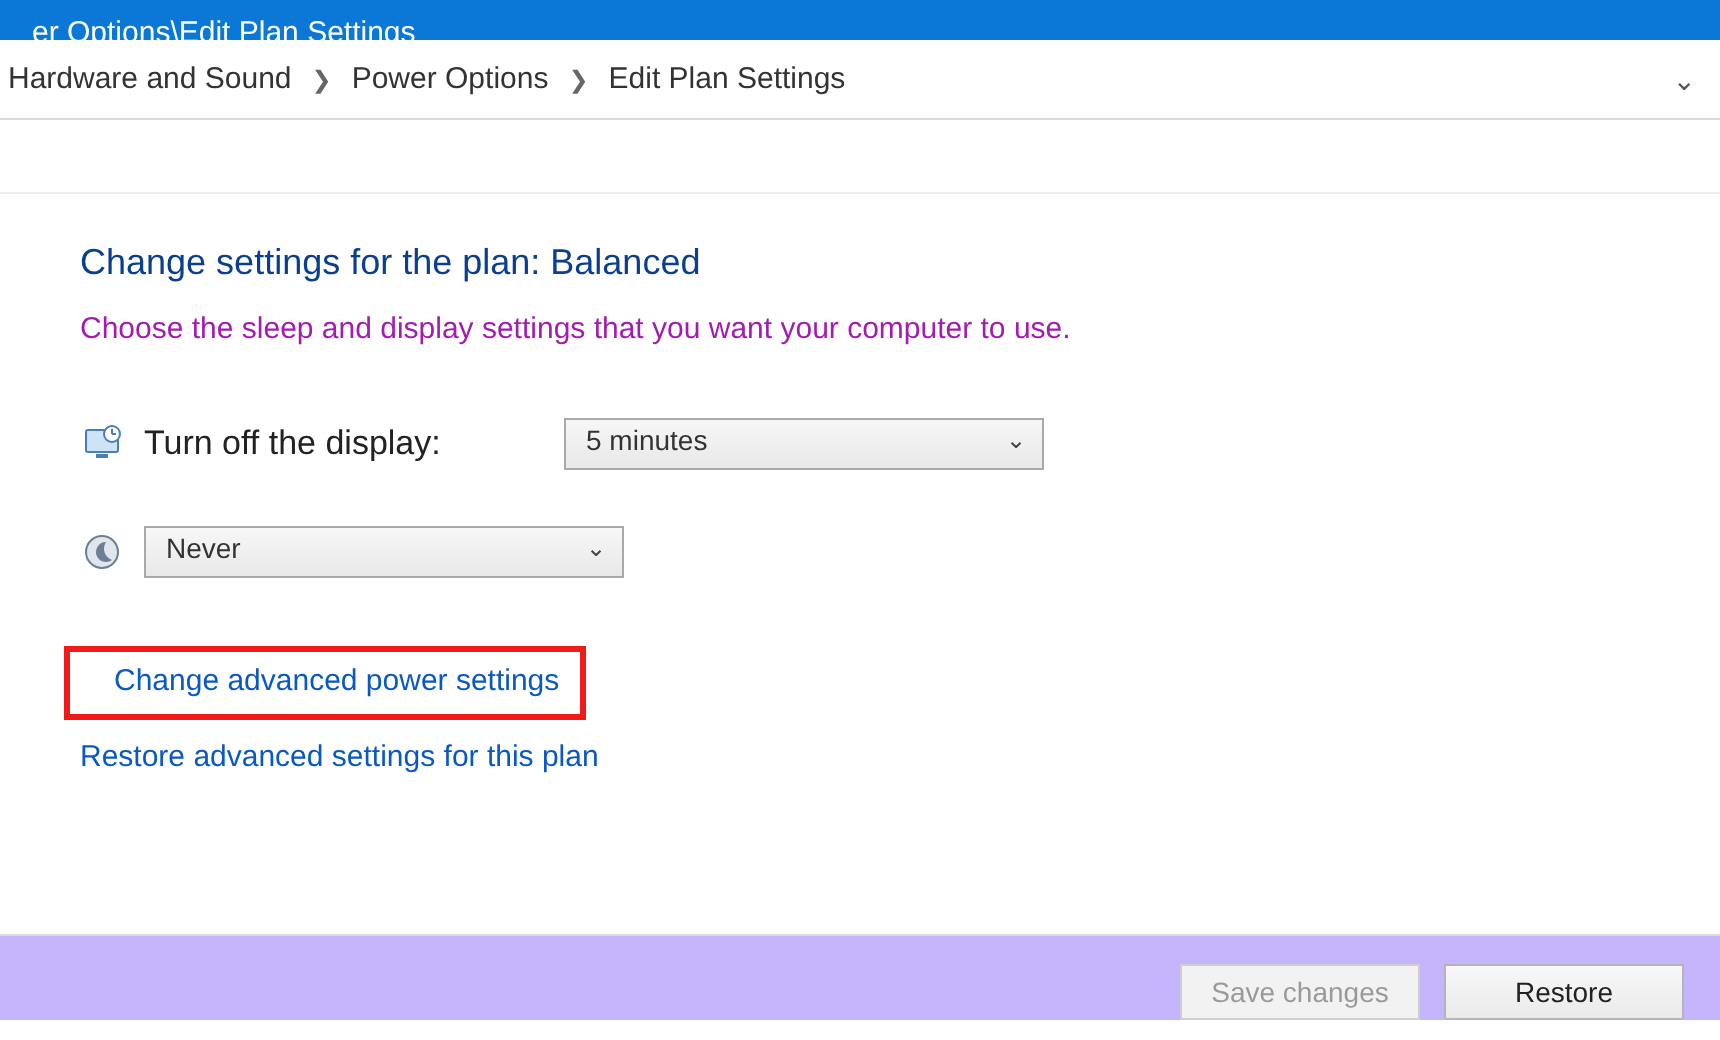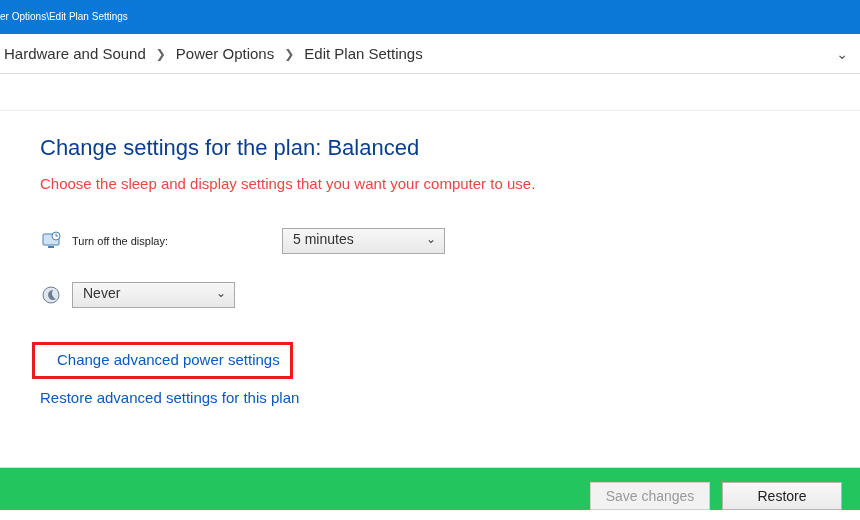--- a/index.html
+++ b/index.html
@@ -8,24 +8,24 @@
     width: 860px; height: 520px;
     font-family: "Segoe UI", Tahoma, sans-serif;
     font-size: 15px;
     color: #222;
     background: #fff;
     overflow: hidden;
   }
   .titlebar {
     background: #0b78d7;
     color: #fff;
-    height: 34px;
+    height: 20px;
     line-height: 34px;
-    padding-left: 0;
-    font-size: 10px;
+    padding-left: 16px;
+    font-size: 15px;
     overflow: hidden;
     white-space: nowrap;
   }
   .address-row {
     height: 40px;
     display: flex;
     align-items: center;
     padding: 0 12px 0 4px;
     border-bottom: 1px solid #d9d9d9;
     position: relative;
@@ -48,46 +48,46 @@
   }
   .divider {
     border-top: 1px solid #ececec;
     margin-top: 36px;
   }
   .content {
     padding: 24px 40px 0 40px;
   }
   .heading {
     color: #0a3e8f;
-    font-size: 22px;
+    font-size: 18px;
     font-weight: 400;
     margin: 0 0 14px 0;
   }
   .subtext {
-    color: #ef4444;
+    color: #a21caf;
     margin: 0 0 36px 0;
     font-size: 15px;
   }
   .row {
     display: flex;
     align-items: center;
     margin-bottom: 28px;
   }
   .row .icon {
     width: 22px; height: 22px;
     margin-right: 10px;
     flex: 0 0 22px;
     display: flex; align-items: center; justify-content: center;
   }
   .row .label {
     width: 210px;
-    font-size: 11px;
+    font-size: 17px;
   }
   .select {
-    width: 163px;
+    width: 240px;
     height: 26px;
     border: 1px solid #a9a9a9;
     background: linear-gradient(#f7f7f7, #e8e8e8);
     display: flex;
     align-items: center;
     justify-content: space-between;
     padding: 0 8px 5px 10px;
     font-size: 14px;
     color: #333;
     cursor: default;
@@ -108,21 +108,21 @@
   .links-block { margin-top: 4px; }
   .footer {
     position: absolute;
     left: 0; right: 0;
     bottom: 10px;
     border-top: 1px solid #dcdcdc;
     padding: 14px 18px 0 0;
     display: flex;
     justify-content: flex-end;
     gap: 12px;
-    background: #22c55e;
+    background: #c4b5fd;
   }
   .btn {
     min-width: 120px;
     height: 28px;
     border: 1px solid #b5b5b5;
     background: linear-gradient(#f8f8f8,#eaeaea);
     font-size: 14px;
     text-align: center;
     line-height: 26px;
     padding: 0 14px;

